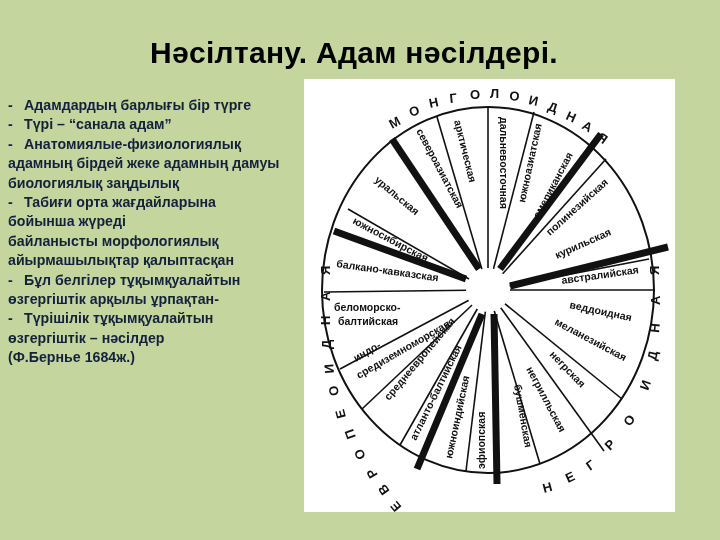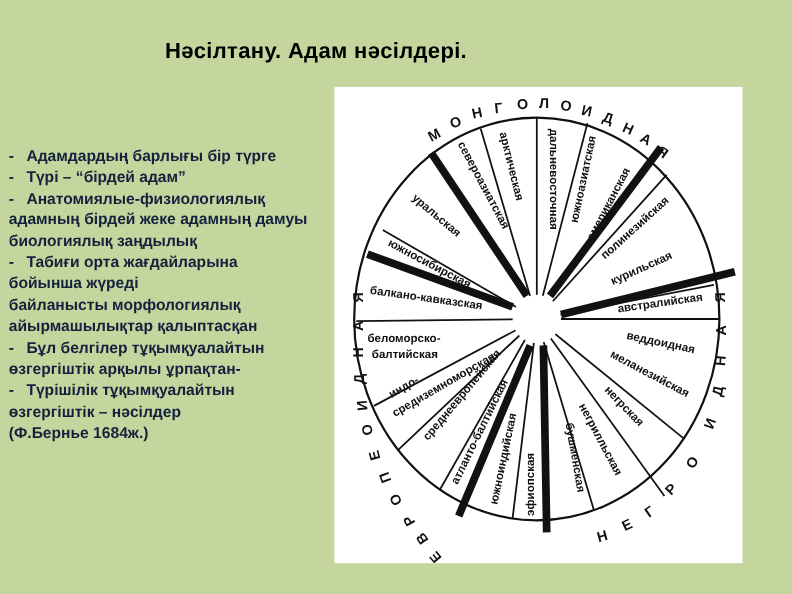--- a/index.html
+++ b/index.html
@@ -4,38 +4,37 @@
   <style>
     html, body { margin: 0; padding: 0; }
     body {
       width: 720px; height: 540px; overflow: hidden;
       background: #c4d69e;
       position: relative;
       font-family: "Liberation Sans", sans-serif;
     }
     .title {
       position: absolute; left: 150px; top: 36px;
-      font-size: 20px; font-weight: bold; color: #000;
+      font-size: 30px; font-weight: bold; color: #000;
       letter-spacing: 0.3px;
       white-space: nowrap;
     }
     .panel {
       position: absolute; left: 304px; top: 79px;
       width: 371px; height: 433px;
       background: #ffffff;
       overflow: hidden;
     }
     .panel svg { position: absolute; left: 0; top: 0; }
     .text-block {
       position: absolute; left: 8px; top: 96px;
       width: 345px;
       font-size: 14.2px; font-weight: bold; color: #14213d;
       line-height: 19.4px;
       z-index: 2;
-      margin-top: 37px;
     }
     .text-block .line { display: block; white-space: nowrap; }
     .text-block .dash { display: inline-block; width: 16px; }
     .text-block .indent { padding-left: 16px; }
   </style>
 </head>
 <body>
 
 <div class="title">Нәсілтану. Адам нәсілдері.</div>
 
@@ -136,21 +135,21 @@
       <text x="34" y="246">балтийская</text>
       <text x="32" y="188" transform="rotate(8 32 188)">балкано-кавказская</text>
       <text x="48" y="144" transform="rotate(28 48 144)">южносибирская</text>
       <text x="70" y="102" transform="rotate(40 70 102)">уральская</text>
     </g>
   </svg>
 </div>
 
 <div class="text-block">
   <span class="line"><span class="dash">-</span><span>Адамдардың барлығы   бір түрге</span></span>
-  <span class="line"><span class="dash">-</span><span>Түрі – “бірдей адам”</span></span>
+  <span class="line"><span class="dash">-</span><span>Түрі – “санала адам”</span></span>
   <span class="line"><span class="dash">-</span><span>Анатомиялые-физиологиялық</span></span>
   <span class="line"><span>адамның бірдей жеке адамның дамуы</span></span>
   <span class="line"><span>биологиялық заңдылық</span></span>
   <span class="line"><span class="dash">-</span><span>Табиғи орта жағдайларына</span></span>
   <span class="line"><span>бойынша жүреді</span></span>
   <span class="line"><span>байланысты морфологиялық</span></span>
   <span class="line"><span>айырмашылықтар қалыптасқан</span></span>
   <span class="line"><span class="dash">-</span><span>Бұл белгілер тұқымқуалайтын</span></span>
   <span class="line"><span>өзгергіштік арқылы ұрпақтан-</span></span>
   <span class="line"><span class="dash">-</span><span>Түрішілік тұқымқуалайтын</span></span>

